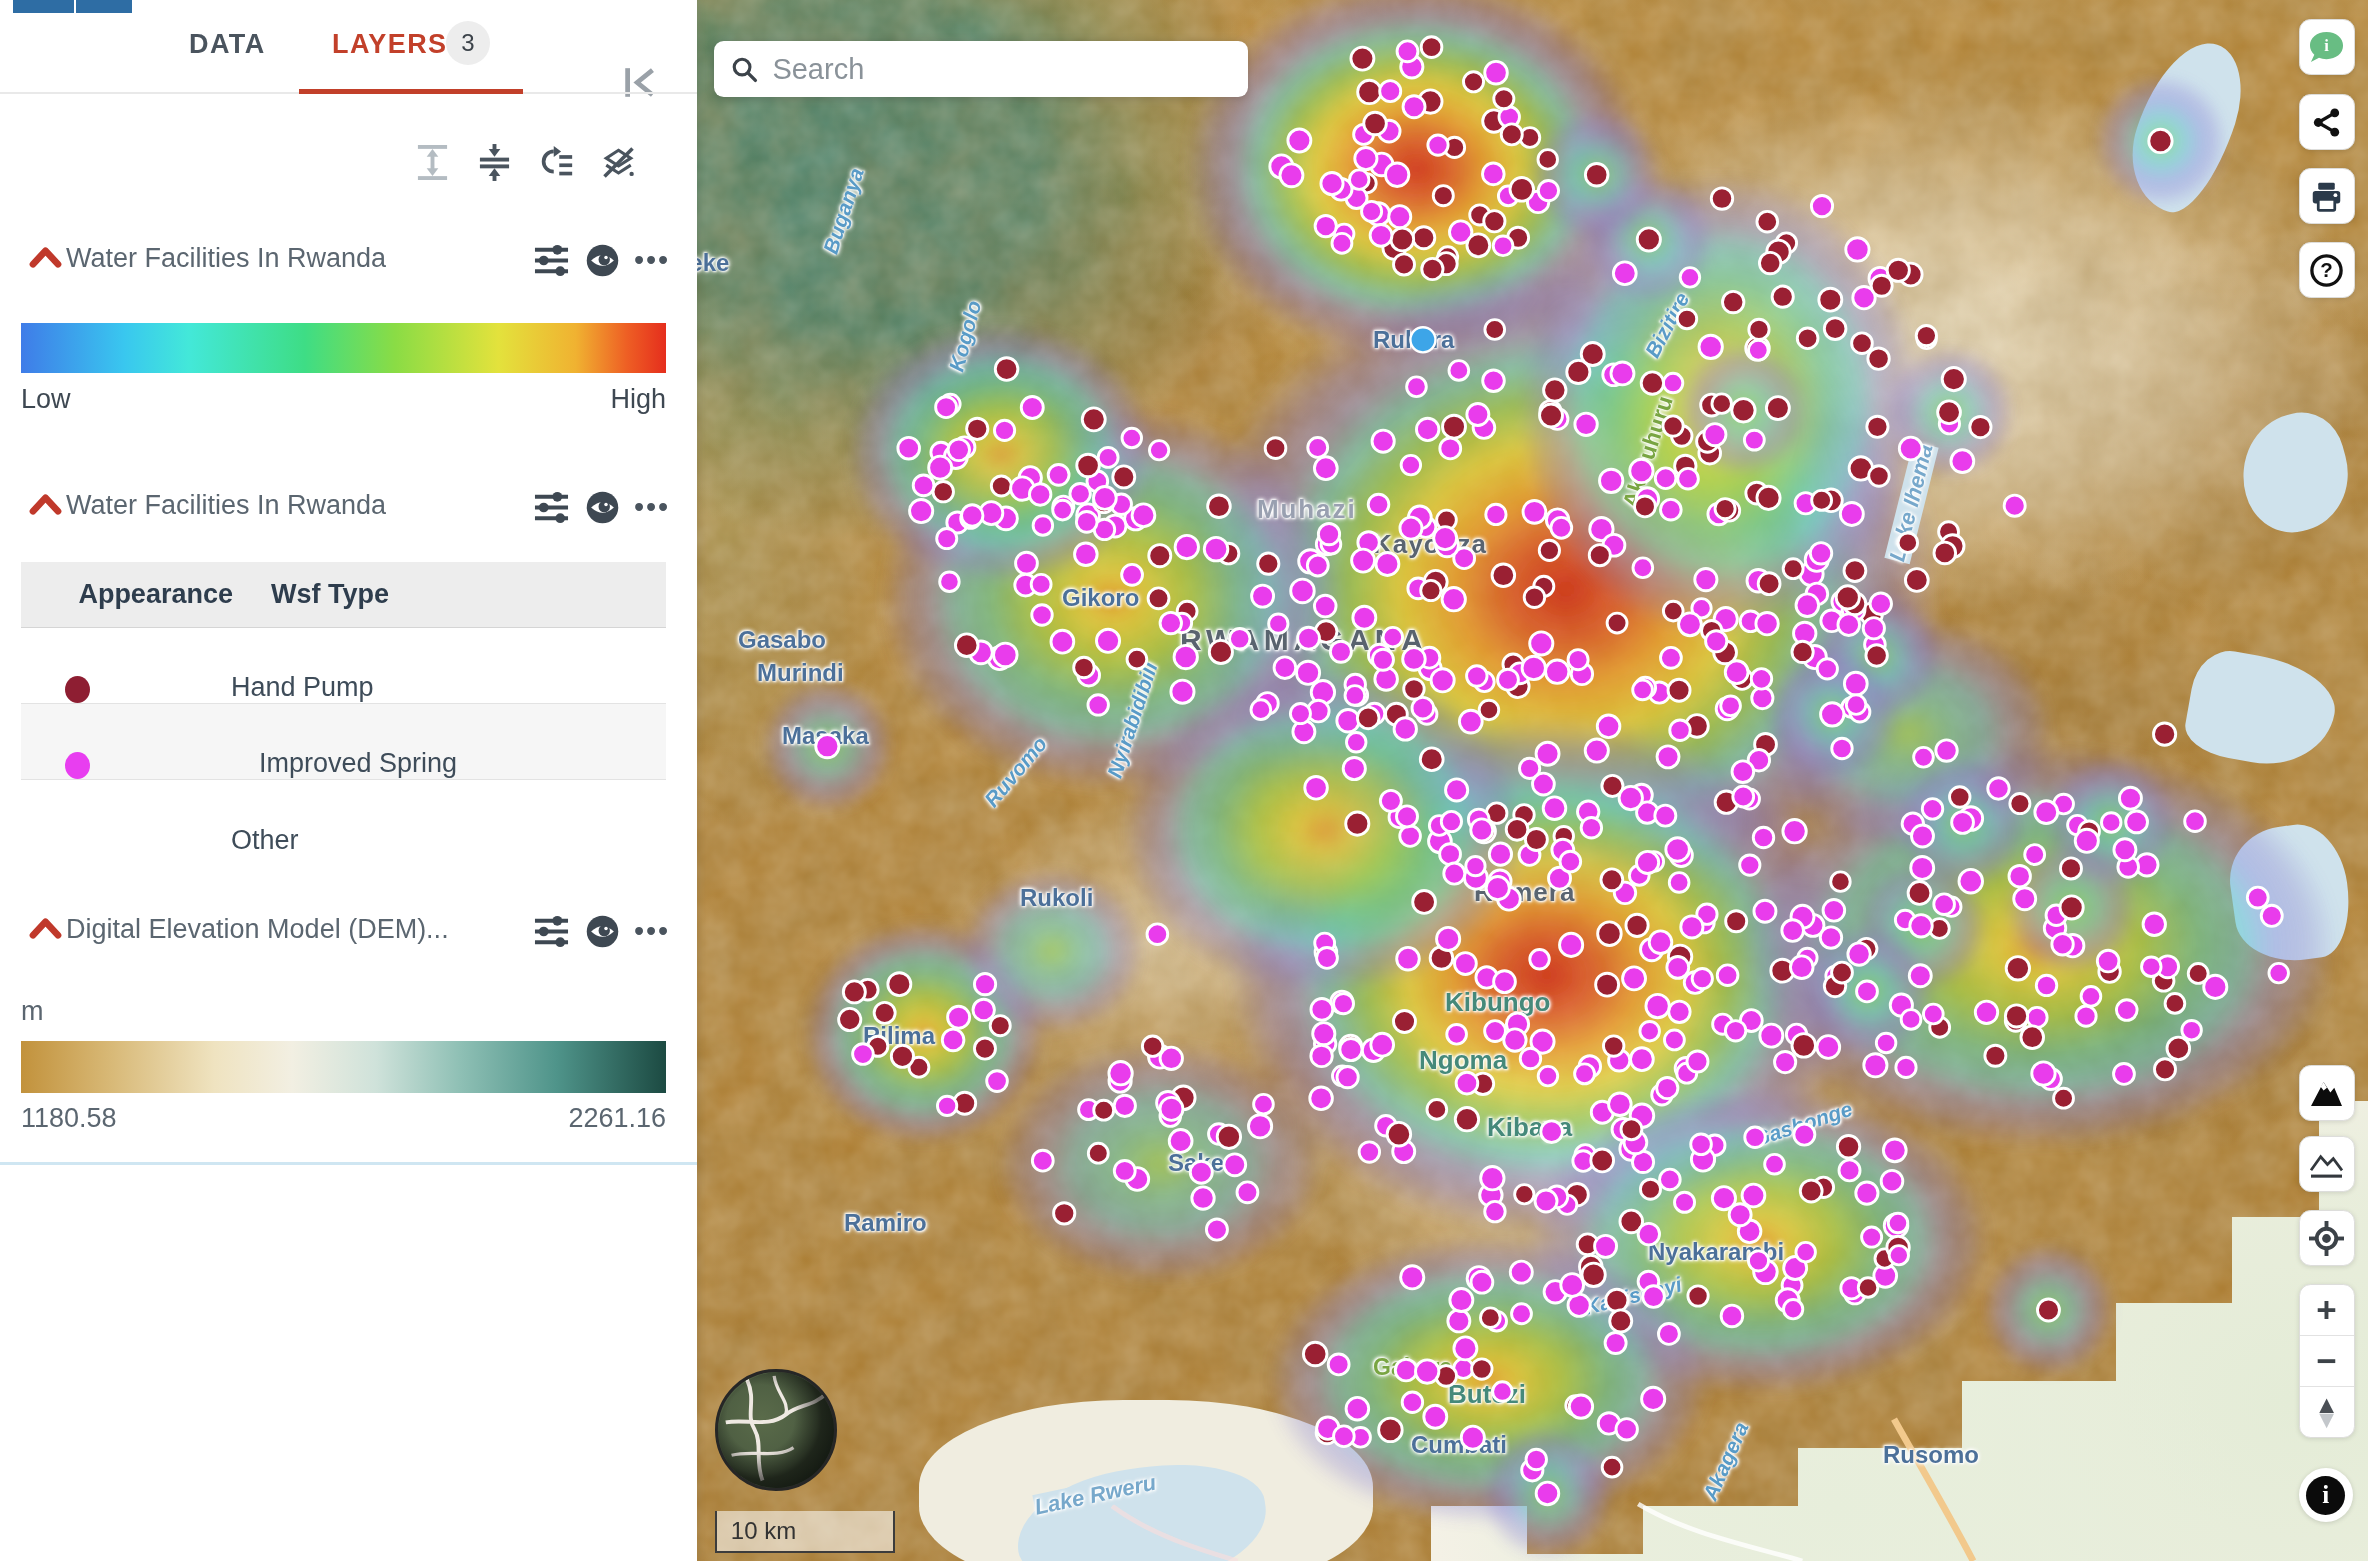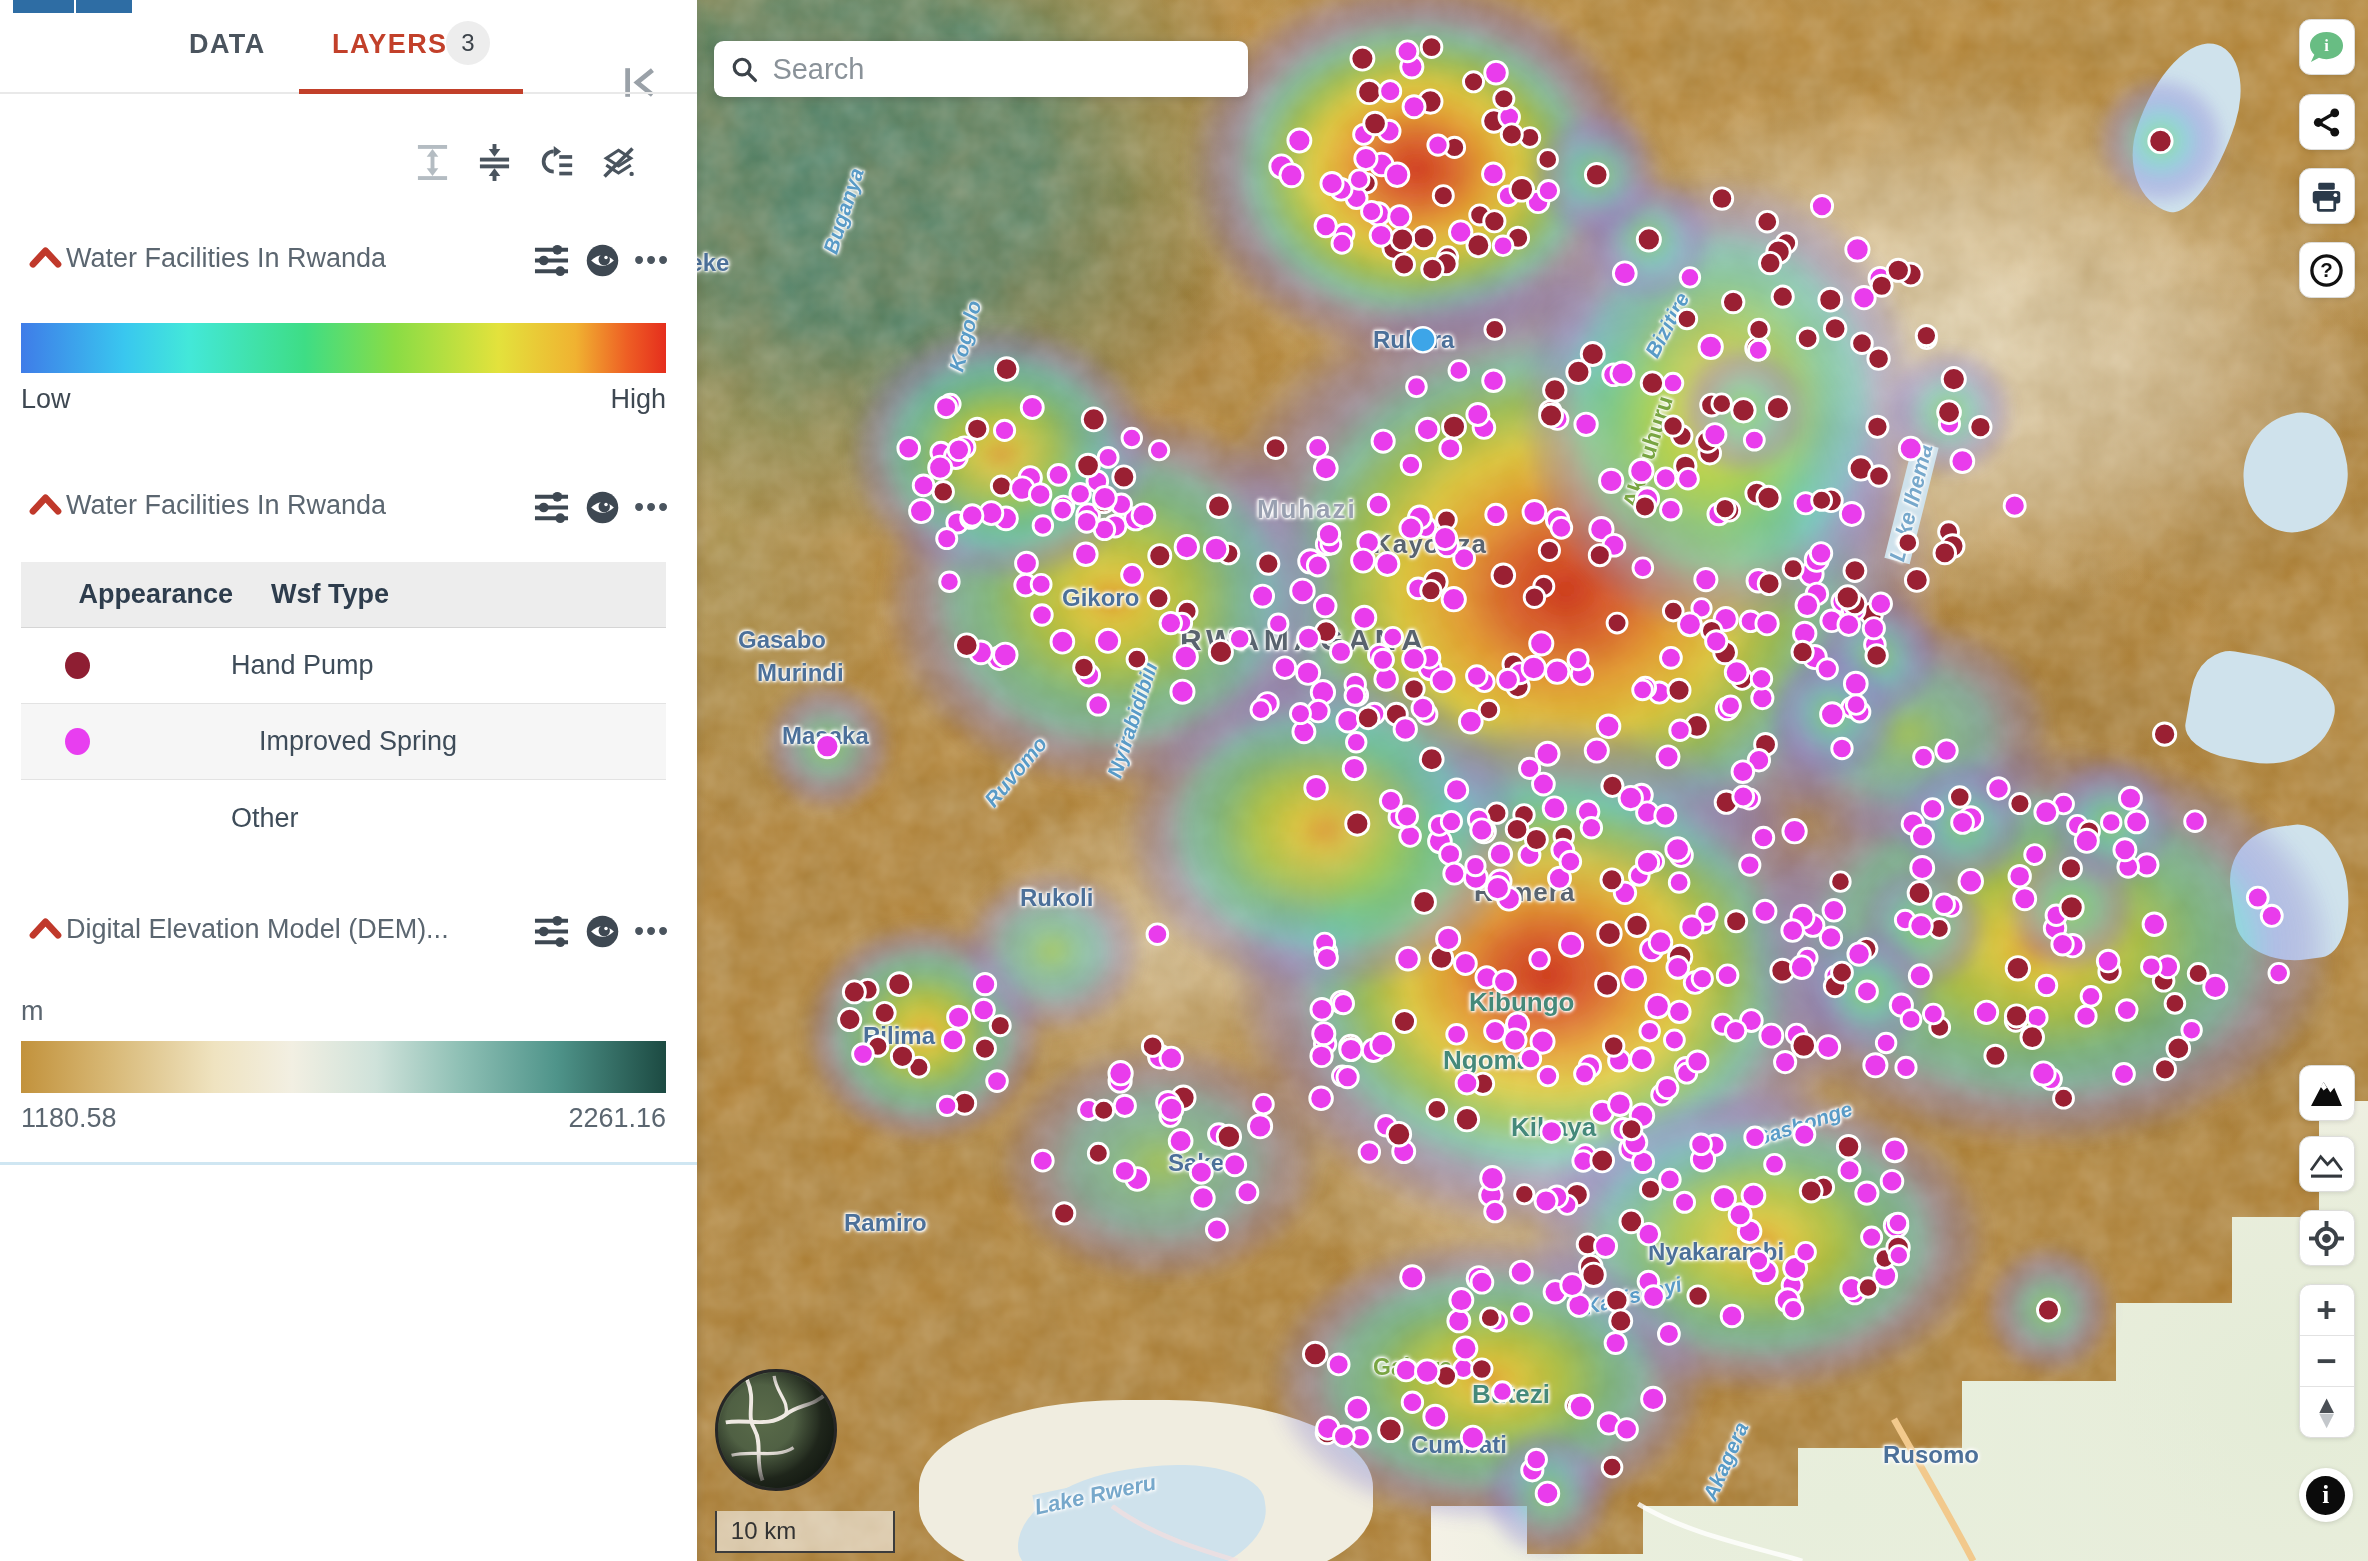--- a/index.html
+++ b/index.html
@@ -31,21 +31,21 @@
   .hico{width:37px;height:35px;cursor:pointer;display:flex;align-items:center;justify-content:center;}
   .dots3{font-size:29px;color:#4a545e;letter-spacing:1.9px;line-height:29px;cursor:pointer;}
 
   .grad1{position:absolute;left:21px;top:323px;width:645px;height:50px;
     background:linear-gradient(90deg,#3f7ce8 0%,#39c7ef 16%,#43e8d9 26%,#3edd85 44%,#8adc45 58%,#e3e23c 74%,#f0b231 86%,#ee5e24 94%,#e52e1d 100%);}
   .grad-labels{position:absolute;left:21px;top:384px;width:645px;display:flex;justify-content:space-between;font-size:27px;color:#3e4852;}
 
   .wsf-table{position:absolute;left:21px;top:562px;width:645px;font-size:27px;color:#3e4c59;}
   .wsf-hrow{display:flex;background:#ededed;height:66px;align-items:center;font-weight:bold;color:#2e3d4d;border-bottom:1.9px solid #d5d5d5;}
   .wsf-c1{width:210px;padding-left:17.4px;margin-left:40px;}
-  .wsf-row{display:flex;height:76px;align-items:center;border-bottom:1px solid #e3e3e3;}
+  .wsf-row{display:flex;height:76px;align-items:flex-end;border-bottom:1px solid #e3e3e3;}
   .wsf-row.alt{background:#f6f6f6;gap:28px;}
   .wsf-dot{width:25px;height:27px;border-radius:50%;margin-left:27px;}
   .wsf-lab{padding-left:0;}
   .wsf-row .wsf-c1x{width:210px;padding-left:17.4px;display:flex;align-items:center;}
 
   .dem-unit{position:absolute;left:21px;top:996px;font-size:27px;color:#5b6670;}
   .grad2{position:absolute;left:21px;top:1041px;width:645px;height:52px;
     background:linear-gradient(90deg,#c2923c 0%,#d8b977 14%,#efe3c0 30%,#f2efe2 42%,#cfe2da 55%,#8fc0b5 68%,#4f948a 83%,#1c4a42 100%);}
   .dem-vals{position:absolute;left:21px;top:1103px;width:645px;display:flex;justify-content:space-between;font-size:27px;color:#5b6670;}
   .blue-divider{position:absolute;left:0;top:1162px;width:697px;height:2.9px;background:#cfe6f2;}
@@ -74,21 +74,21 @@
   .terrain svg.noise{position:absolute;inset:0;}
   .lake{position:absolute;background:#cfe2ec;z-index:3;}
   .palepatch{position:absolute;background:#f0ede0;z-index:3;border-radius:45%;}
   .roads{position:absolute;inset:0;z-index:3;}
   .heat{position:absolute;inset:0;z-index:4;opacity:.84;}
   .maplabels{position:absolute;inset:0;z-index:5;}
   .lbl{position:absolute;white-space:nowrap;font-weight:bold;transform-origin:left center;
     text-shadow:0 0 4.8px #fff,0 0 4.8px #fff,1px 1px 1.9px rgba(255,255,255,.9),-1px -1px 1.9px rgba(255,255,255,.9);}
   .lbl.city{font-size:30px;color:#59636e;letter-spacing:4.8px;}
   .lbl.city-small{font-size:26px;color:#5a6470;letter-spacing:1px;}
-  .lbl.city-teal{font-size:26px;color:#45897a;margin-left:24px;}
+  .lbl.city-teal{font-size:26px;color:#45897a;}
   .lbl.town-blue{font-size:24px;color:#4c7099;}
   .lbl.river{font-size:21px;color:#599bc7;font-style:italic;}
   .lbl.lake{font-size:22px;color:#77a8cb;font-style:italic;}
   .lbl.lake-dim{font-size:26px;color:#99a0b0;letter-spacing:1.9px;}
   .lbl.green{font-size:23px;color:#79a542;}
   .dotslayer{position:absolute;inset:0;z-index:6;}
 
   
   .searchbar{position:absolute;left:17.4px;top:19.3px;width:534px;height:56px;background:#fff;border-radius:9.7px;z-index:10;
     box-shadow:0 1.9px 9.7px rgba(0,0,0,.18);display:flex;align-items:center;padding:0 15.4px;gap:11.6px;margin-top:22px;}

